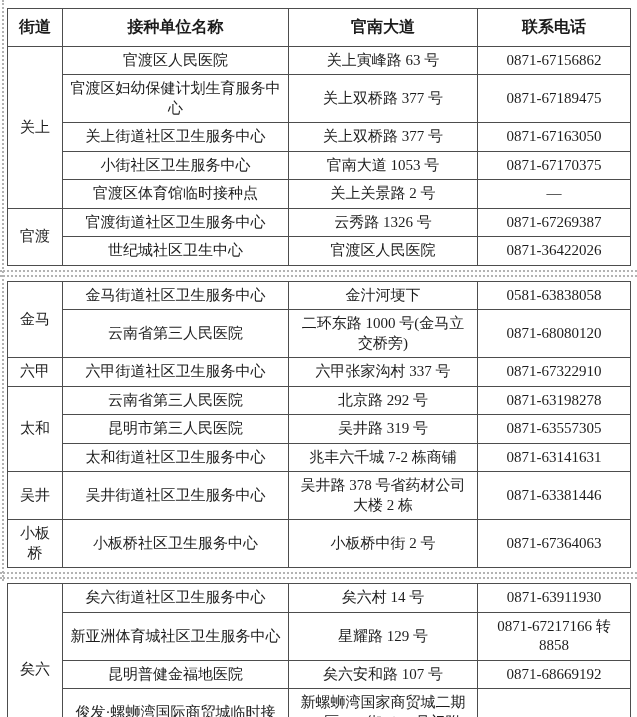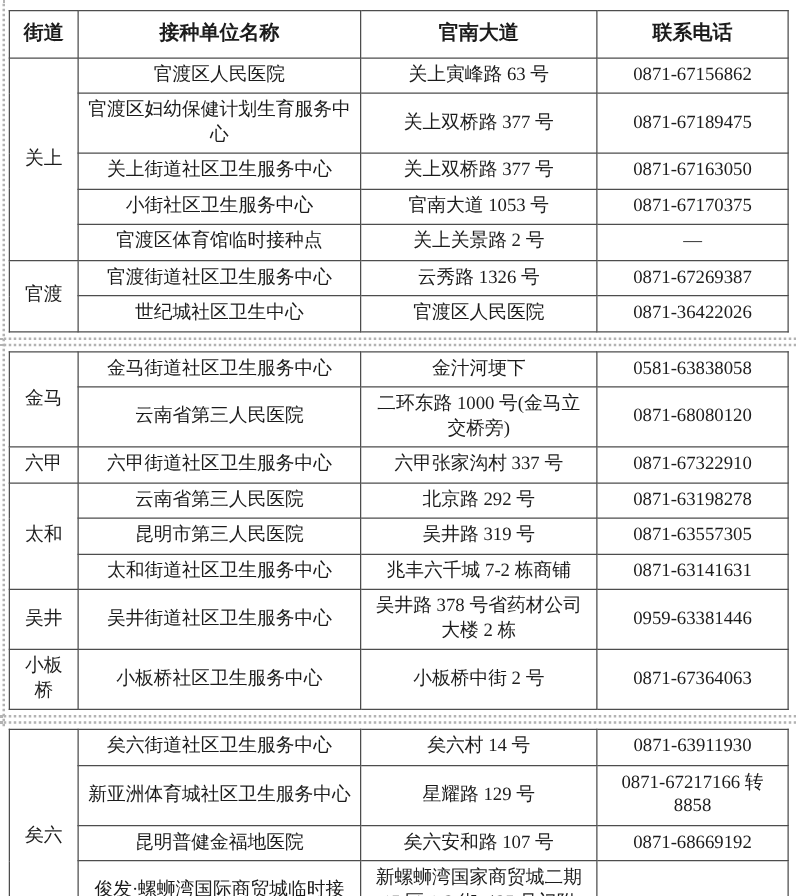--- a/index.html
+++ b/index.html
@@ -162,21 +162,21 @@
           </tr>
           <tr>
             <td>太和街道社区卫生服务中心</td>
             <td>兆丰六千城 7-2 栋商铺</td>
             <td>0871-63141631</td>
           </tr>
           <tr>
             <td rowspan="1">吴井</td>
             <td>吴井街道社区卫生服务中心</td>
             <td>吴井路 378 号省药材公司大楼 2 栋</td>
-            <td>0959-63381446</td>
+            <td>0871-63381446</td>
           </tr>
           <tr>
             <td rowspan="1">小板桥</td>
             <td>小板桥社区卫生服务中心</td>
             <td>小板桥中街 2 号</td>
             <td>0871-67364063</td>
           </tr>
         </tbody>
       </table>
     </div>

